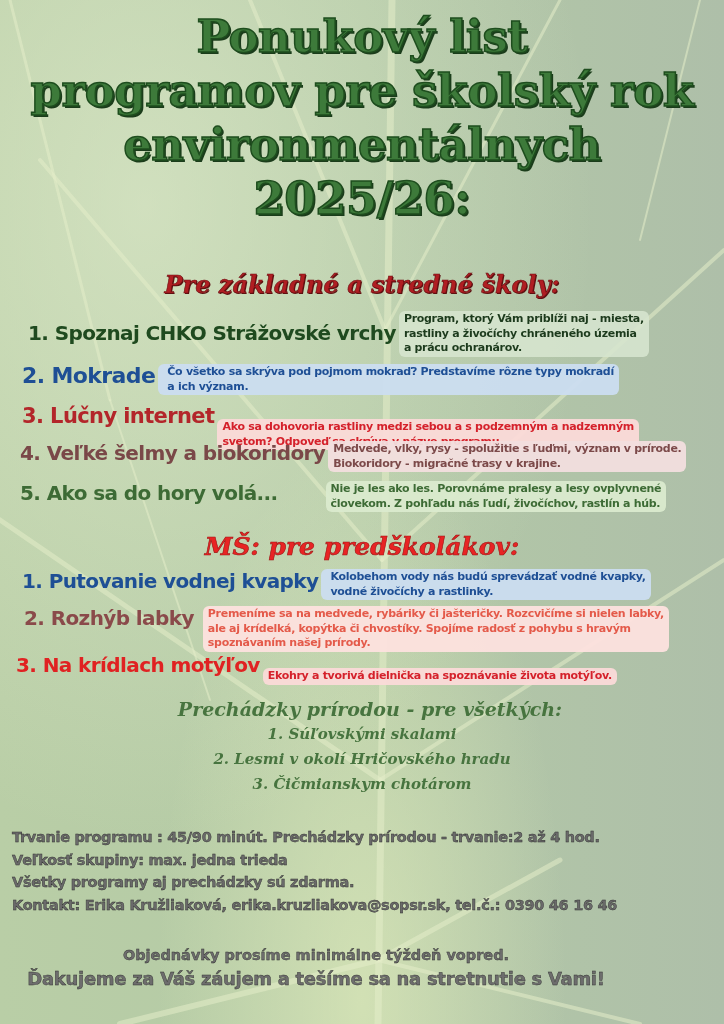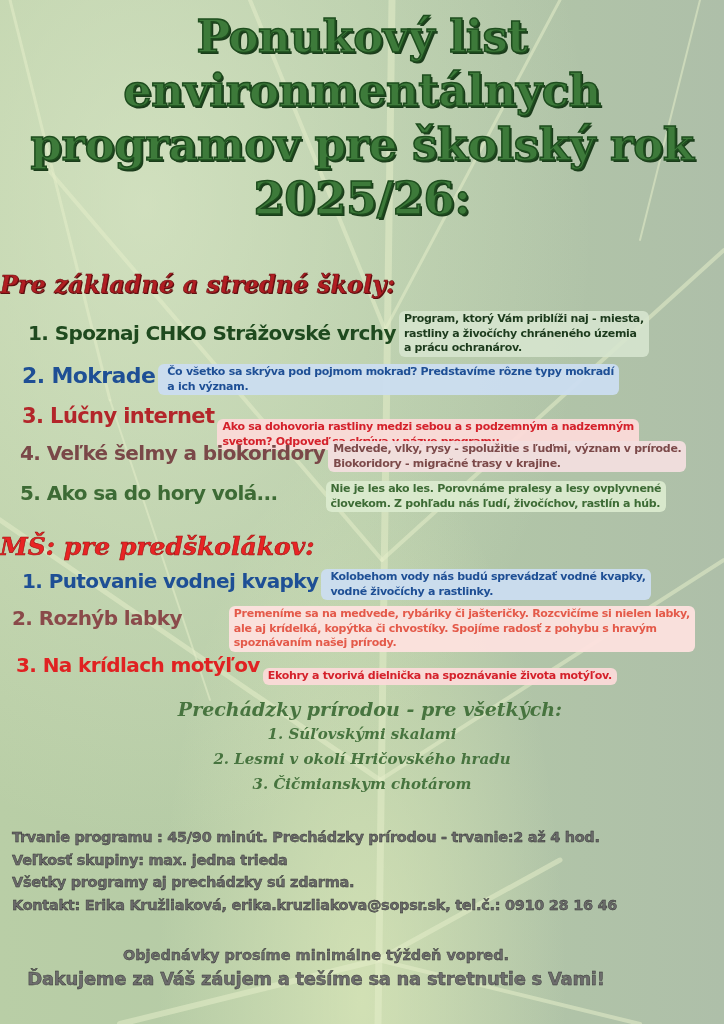--- a/index.html
+++ b/index.html
@@ -14,21 +14,21 @@
   .veins { position: absolute; inset: 0; pointer-events: none; }
   .title {
     position: absolute; left: 0; width: 724px; top: 10px; text-align: center;
     font-family: "DejaVu Serif", serif; font-weight: bold;
     font-size: 45px; line-height: 54px; color: #3d7a3a;
     -webkit-text-stroke: 1.5px #1e4d1e;
     text-shadow: 2px 2px 0 #1b3c1b;
     letter-spacing: -0.5px;
   }
   .section-head {
-    position: absolute; left: 0; width: 724px; text-align: left;
+    position: absolute; left: 0; width: 724px; text-align: center;
     font-family: "DejaVu Serif", serif; font-weight: bold; font-style: italic;
   }
   .sh1 { top: 270px; font-size: 24px; color: #b01e22; -webkit-text-stroke: 0.6px #6b0f12; text-shadow: 1px 1px 0 #5a1010; }
   .sh2 { top: 532px; font-size: 25px; color: #e82424; -webkit-text-stroke: 0.6px #9a1010; }
   .row { position: absolute; display: flex; align-items: flex-start; }
   .pname {
     font-family: "DejaVu Sans", sans-serif; font-weight: bold; white-space: nowrap;
     font-size: 20px; line-height: 26px; letter-spacing: -0.6px;
   }
   .callout {
@@ -79,22 +79,22 @@
     <path d="M378 960 L560 860" stroke-width="5"></path>
     <path d="M378 960 L640 1024" stroke-width="4"></path>
     <path d="M10 0 L110 400" stroke-width="3"></path>
     <path d="M110 400 L210 700" stroke-width="2"></path>
     <path d="M700 0 L640 240" stroke-width="2"></path>
   </g>
 </svg>
 
 <div class="title">
   <div>Ponukový list</div>
+  <div>programov pre školský rok</div>
   <div>environmentálnych</div>
-  <div>programov pre školský rok</div>
   <div>2025/26:</div>
 </div>
 
 <div class="section-head sh1">Pre základné a stredné školy:</div>
 
 <div class="row" style="left:28px; top:320px;">
   <span class="pname" style="color:#1f4a1f; font-size:20px;">1. Spoznaj CHKO Strážovské vrchy</span>
   <span class="callout c-green" style="margin-top:-9px;">Program, ktorý Vám priblíži naj - miesta,
 rastliny a živočíchy chráneného územia
 a prácu ochranárov.</span>
@@ -125,21 +125,21 @@
 </div>
 
 <div class="section-head sh2">MŠ: pre predškolákov:</div>
 
 <div class="row" style="left:22px; top:568px;">
   <span class="pname" style="color:#1e4f95; font-size:20px;">1. Putovanie vodnej kvapky</span>
   <span class="callout c-blue">Kolobehom vody nás budú sprevádzať vodné kvapky,
 vodné živočíchy a rastlinky.</span>
 </div>
 
-<div class="row" style="left:12px; top:605px;gap:38px;">
+<div class="row" style="left:24px; top:605px;">
   <span class="pname" style="color:#8a4a4a; font-size:20px; margin-right:6px;">2. Rozhýb labky</span>
   <span class="callout c-salmon">Premeníme sa na medvede, rybáriky či jašteričky. Rozcvičíme si nielen labky,
 ale aj krídelká, kopýtka či chvostíky. Spojíme radosť z pohybu s hravým
 spoznávaním našej prírody.</span>
 </div>
 
 <div class="row" style="left:16px; top:652px;">
   <span class="pname" style="color:#e02222; font-size:20px;">3. Na krídlach motýľov</span>
   <span class="callout c-red">Ekohry a tvorivá dielnička na spoznávanie života motýľov.</span>
 </div>
@@ -148,19 +148,19 @@
   <div class="wh">Prechádzky prírodou - pre všetkých:</div>
   <div class="wi">1. Súľovskými skalami</div>
   <div class="wi">2. Lesmi v okolí Hričovského hradu</div>
   <div class="wi">3. Čičmianskym chotárom</div>
 </div>
 
 <div class="info">
   <div>Trvanie programu :  45/90 minút. Prechádzky prírodou - trvanie:2 až 4 hod.</div>
   <div>Veľkosť skupiny: max. jedna trieda</div>
   <div>Všetky programy aj prechádzky sú zdarma.</div>
-  <div>Kontakt: Erika Kružliaková, erika.kruzliakova@sopsr.sk, tel.č.: 0910 28 16 46</div>
+  <div>Kontakt: Erika Kružliaková, erika.kruzliakova@sopsr.sk, tel.č.: 0390 46 16 46</div>
 </div>
 
 <div class="footer">
   <div class="f1">Objednávky prosíme minimálne týždeň vopred.</div>
   <div class="f2">Ďakujeme za Váš záujem a tešíme sa na stretnutie s Vami!</div>
 </div>
 
 </body></html>

